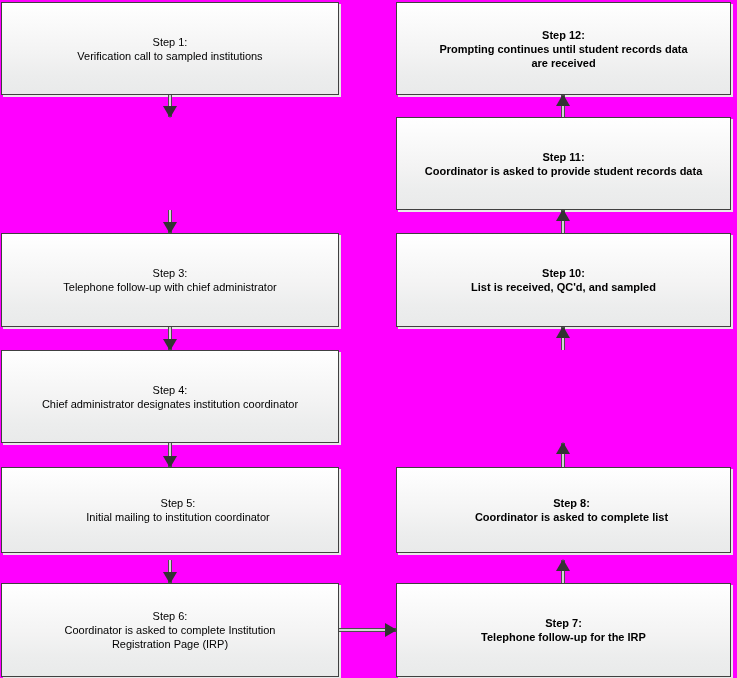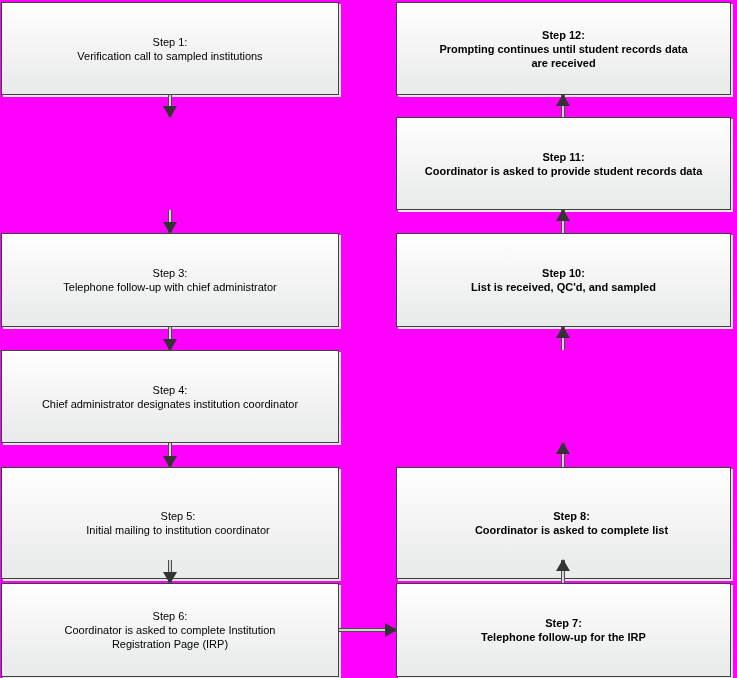--- a/index.html
+++ b/index.html
@@ -55,21 +55,21 @@
 
   
   .col-left  { left: 1px;   width: 338px; }
   
   .col-right { left: 396px; width: 335px; font-weight: bold; }
 
   .row1 { top: 2px;   height: 93px; }
   .row2 { top: 117px; height: 93px; }
   .row3 { top: 233px; height: 94px; }
   .row4 { top: 350px; height: 93px; }
-  .row5 { top: 467px; height: 112px; padding-left: 16px; }
+  .row5 { top: 467px; height: 86px; padding-left: 16px; }
   .row6 { top: 583px; height: 94px; }
 
   
   .conn {
     position: absolute;
   }
   
   .conn-v .shaft {
     position: absolute;
     left: 0;

